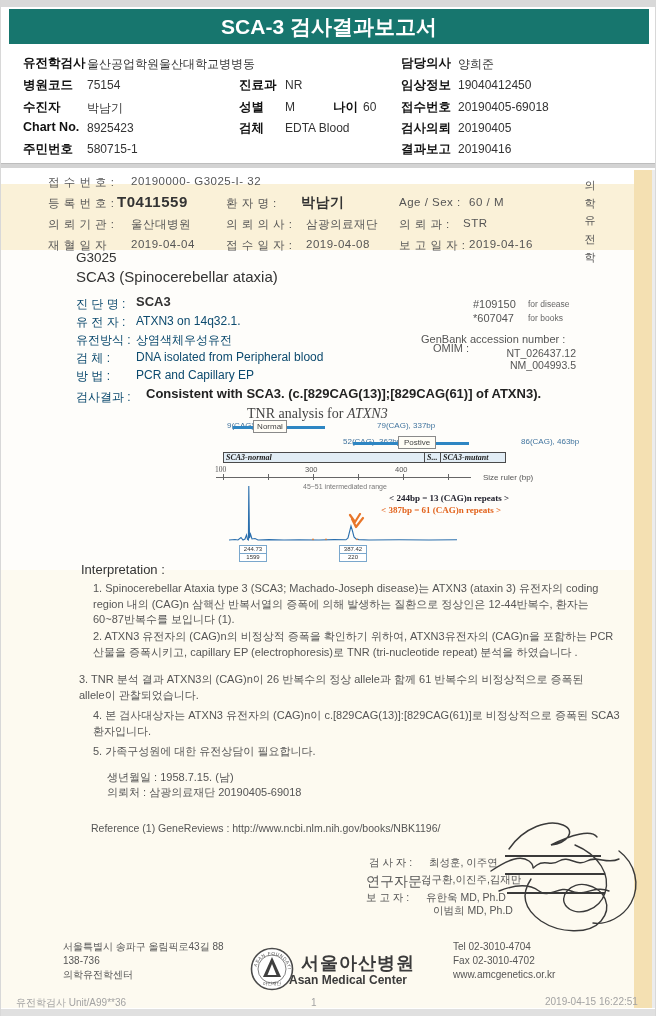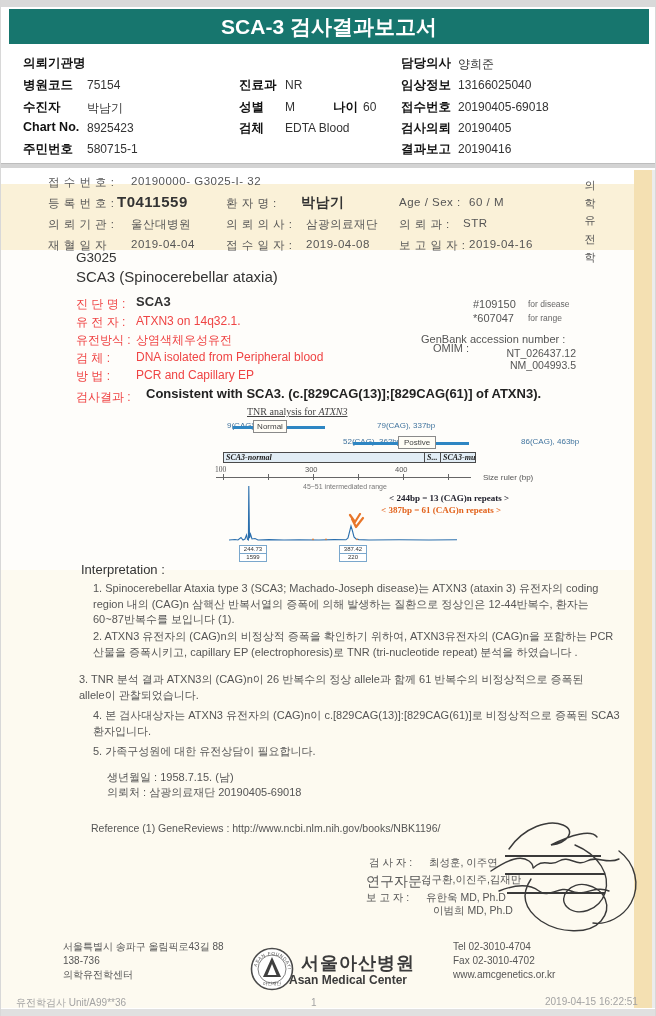--- a/index.html
+++ b/index.html
@@ -3,21 +3,21 @@
 <meta charset="utf-8">
 <style>
   * { margin:0; padding:0; box-sizing:border-box; }
   html,body { width:656px; height:1016px; }
   body { position:relative; background:#ffffff; font-family:"Liberation Sans", sans-serif; color:#333; overflow:hidden; border-left:1px solid #d8d8d8; border-right:1px solid #d8d8d8; }
   .abs { position:absolute; }
   .lbl { font-weight:bold; font-size:12.5px; color:#111; }
   .val { font-size:12px; color:#333; }
   .dh  { font-size:11.5px; color:#555; letter-spacing:0.5px; }
   .dh-b{ font-weight:bold; color:#333; }
-  .doc { font-size:12px; color:#ef4444; }
+  .doc { font-size:12px; color:#0c4a6e; }
   .dig { font-size:8px; color:#41749e;margin-left:48px; }
   .blue-line { height:3px; background:#2e86c3; }
   .dbox { background:#fffdf6; border:1px solid #8a8a8a; font-size:8px; color:#444; text-align:center; line-height:11px; }
   .barseg { border:1px solid #4a4a4a; background:#e2edf5; font-family:"Liberation Serif", serif; font-style:italic; font-weight:bold; font-size:8px; color:#222; line-height:9px; padding-left:2px; overflow:hidden; white-space:nowrap; }
   .tick { width:1px; height:6px; background:#666; position:absolute; top:-3px; }
   .peakbox { border:1px solid #7aa7cc; background:rgba(255,255,255,.85); font-size:6px; line-height:7px; text-align:center; color:#333; }
   .para { font-size:11px; line-height:1.42; color:#555; }
   .sig-line { height:2px; background:#3a3a3a; position:absolute; }
   .ft { font-size:10px; color:#555; line-height:1.4; }
   .meta { font-size:10px; color:#a3a3a3; }
@@ -26,21 +26,22 @@
 <body>
 
 <div class="abs" style="left:0;top:0;width:656px;height:7px;background:#d9d9d9;"></div>
 
 <div class="abs" style="left:8px;top:9px;width:640px;height:35px;background:#17766E;color:#fff;text-align:center;line-height:35px;font-size:21px;font-weight:bold;">
   <span>SCA-3 검사결과보고서</span>
 </div>
 
 <div class="abs" style="left:0;top:48px;width:656px;height:112px;">
 
-  <span class="abs lbl" style="left:22px;top:7px;">의뢰기관명</span>
+  <span class="abs lbl" style="left:22px;top:7px;">유전학검사</span>
+  <span class="abs val" style="left:86px;top:8px;">울산공업학원울산대학교병병동</span>
   <span class="abs lbl" style="left:22px;top:29px;">병원코드</span>
   <span class="abs val" style="left:86px;top:30px;">75154</span>
   <span class="abs lbl" style="left:22px;top:51px;">수진자</span>
   <span class="abs val" style="left:86px;top:52px;">박남기</span>
   <span class="abs lbl" style="left:22px;top:72px;">Chart No.</span>
   <span class="abs val" style="left:86px;top:73px;">8925423</span>
   <span class="abs lbl" style="left:22px;top:93px;">주민번호</span>
   <span class="abs val" style="left:86px;top:94px;">580715-1</span>
 
   <span class="abs lbl" style="left:238px;top:29px;">진료과</span>
@@ -48,21 +49,21 @@
   <span class="abs lbl" style="left:238px;top:51px;">성별</span>
   <span class="abs val" style="left:284px;top:52px;">M</span>
   <span class="abs lbl" style="left:332px;top:51px;">나이</span>
   <span class="abs val" style="left:362px;top:52px;">60</span>
   <span class="abs lbl" style="left:238px;top:72px;">검체</span>
   <span class="abs val" style="left:284px;top:73px;">EDTA Blood</span>
 
   <span class="abs lbl" style="left:400px;top:7px;">담당의사</span>
   <span class="abs val" style="left:457px;top:8px;">양희준</span>
   <span class="abs lbl" style="left:400px;top:29px;">임상정보</span>
-  <span class="abs val" style="left:457px;top:30px;">13166025040</span>
+  <span class="abs val" style="left:457px;top:30px;">19040412450</span>
   <span class="abs lbl" style="left:400px;top:51px;">접수번호</span>
   <span class="abs val" style="left:457px;top:52px;">20190405-69018</span>
   <span class="abs lbl" style="left:400px;top:72px;">검사의뢰</span>
   <span class="abs val" style="left:457px;top:73px;">20190405</span>
   <span class="abs lbl" style="left:400px;top:93px;">결과보고</span>
   <span class="abs val" style="left:457px;top:94px;">20190416</span>
 </div>
 
 <div class="abs" style="left:0;top:163px;width:656px;height:5px;background:#d3d3d3;border-top:1px solid #bdbdbd;"></div>
 
@@ -107,41 +108,41 @@
 <span class="abs doc" style="left:135px;top:332px;">상염색체우성유전</span>
 <span class="abs doc" style="left:75px;top:350px;">검      체  :</span>
 <span class="abs doc" style="left:135px;top:350px;">DNA isolated from  Peripheral blood</span>
 <span class="abs doc" style="left:75px;top:368px;">방      법  :</span>
 <span class="abs doc" style="left:135px;top:368px;">PCR and Capillary EP</span>
 
 <span class="abs" style="left:432px;top:298px;font-size:11px;color:#555;margin-top:44px;">OMIM :</span>
 <span class="abs" style="left:472px;top:298px;font-size:11px;color:#555;">#109150</span>
 <span class="abs" style="left:527px;top:299px;font-size:8.5px;color:#666;">for disease</span>
 <span class="abs" style="left:472px;top:312px;font-size:11px;color:#555;">*607047</span>
-<span class="abs" style="left:527px;top:313px;font-size:8.5px;color:#666;">for range</span>
+<span class="abs" style="left:527px;top:313px;font-size:8.5px;color:#666;">for books</span>
 <span class="abs" style="left:420px;top:333px;font-size:11px;color:#555;">GenBank accession number :</span>
 <span class="abs" style="left:455px;top:347px;width:120px;text-align:right;font-size:10.5px;color:#555;">NT_026437.12</span>
 <span class="abs" style="left:455px;top:359px;width:120px;text-align:right;font-size:10.5px;color:#555;">NM_004993.5</span>
 
 <span class="abs doc" style="left:75px;top:389px;">검사결과 :</span>
 <span class="abs" style="left:145px;top:386px;font-size:13px;font-weight:bold;color:#222;">Consistent with SCA3. (c.[829CAG(13)];[829CAG(61)] of ATXN3).</span>
 
-<div class="abs" style="left:246px;top:406px;font-family:'Liberation Serif',serif;font-size:10px;color:#444;text-decoration:underline;">
+<div class="abs" style="left:246px;top:406px;font-family:'Liberation Serif',serif;font-size:14px;color:#444;">
   <span>TNR analysis for </span><i>ATXN3</i>
 </div>
 <span class="abs dig" style="left:178px;top:421px;">9(CAG), 205bp</span>
 <div class="abs blue-line" style="left:232px;top:426px;width:92px;"></div>
 <div class="abs dbox" style="left:252px;top:420px;width:34px;height:13px;">Normal</div>
 <span class="abs dig" style="left:328px;top:421px;">79(CAG), 337bp</span>
 <span class="abs dig" style="left:294px;top:437px;">52(CAG), 362bp</span>
 <div class="abs blue-line" style="left:352px;top:442px;width:116px;"></div>
 <div class="abs dbox" style="left:397px;top:436px;width:38px;height:13px;">Postive</div>
 <span class="abs dig" style="left:472px;top:437px;">86(CAG), 463bp</span>
 
-<div class="abs" style="left:222px;top:452px;width:253px;height:11px;display:flex;">
+<div class="abs" style="left:222px;top:452px;width:283px;height:11px;display:flex;">
   <div class="barseg" style="width:202px;">SCA3-normal</div>
   <div class="barseg" style="width:17px;margin-left:-1px;">S...</div>
   <div class="barseg" style="flex:1;margin-left:-1px;">SCA3-mutant</div>
 </div>
 
 <span class="abs" style="left:214px;top:465px;font-size:7.5px;color:#555;font-family:Liberation Serif, serif;">100</span>
 <span class="abs" style="left:304px;top:465px;font-size:7.5px;color:#555;">300</span>
 <span class="abs" style="left:394px;top:465px;font-size:7.5px;color:#555;">400</span>
 <div class="abs" style="left:215px;top:477px;width:255px;height:1px;background:#666;">
   <div class="tick" style="left:7px;"></div>

